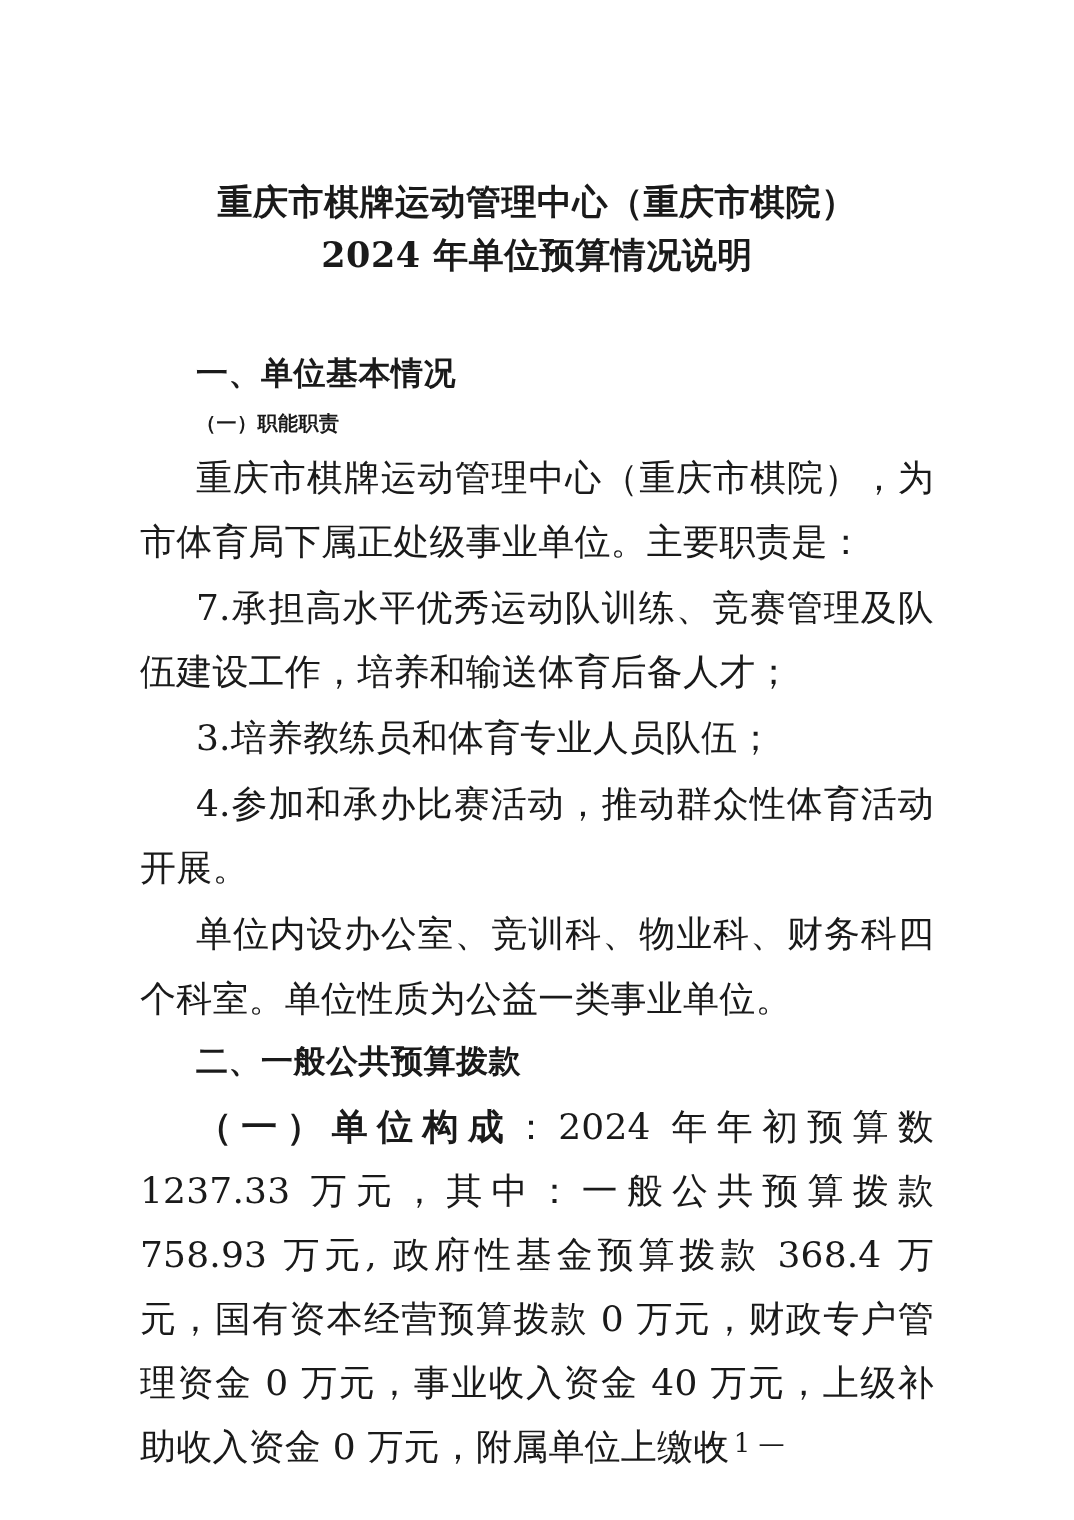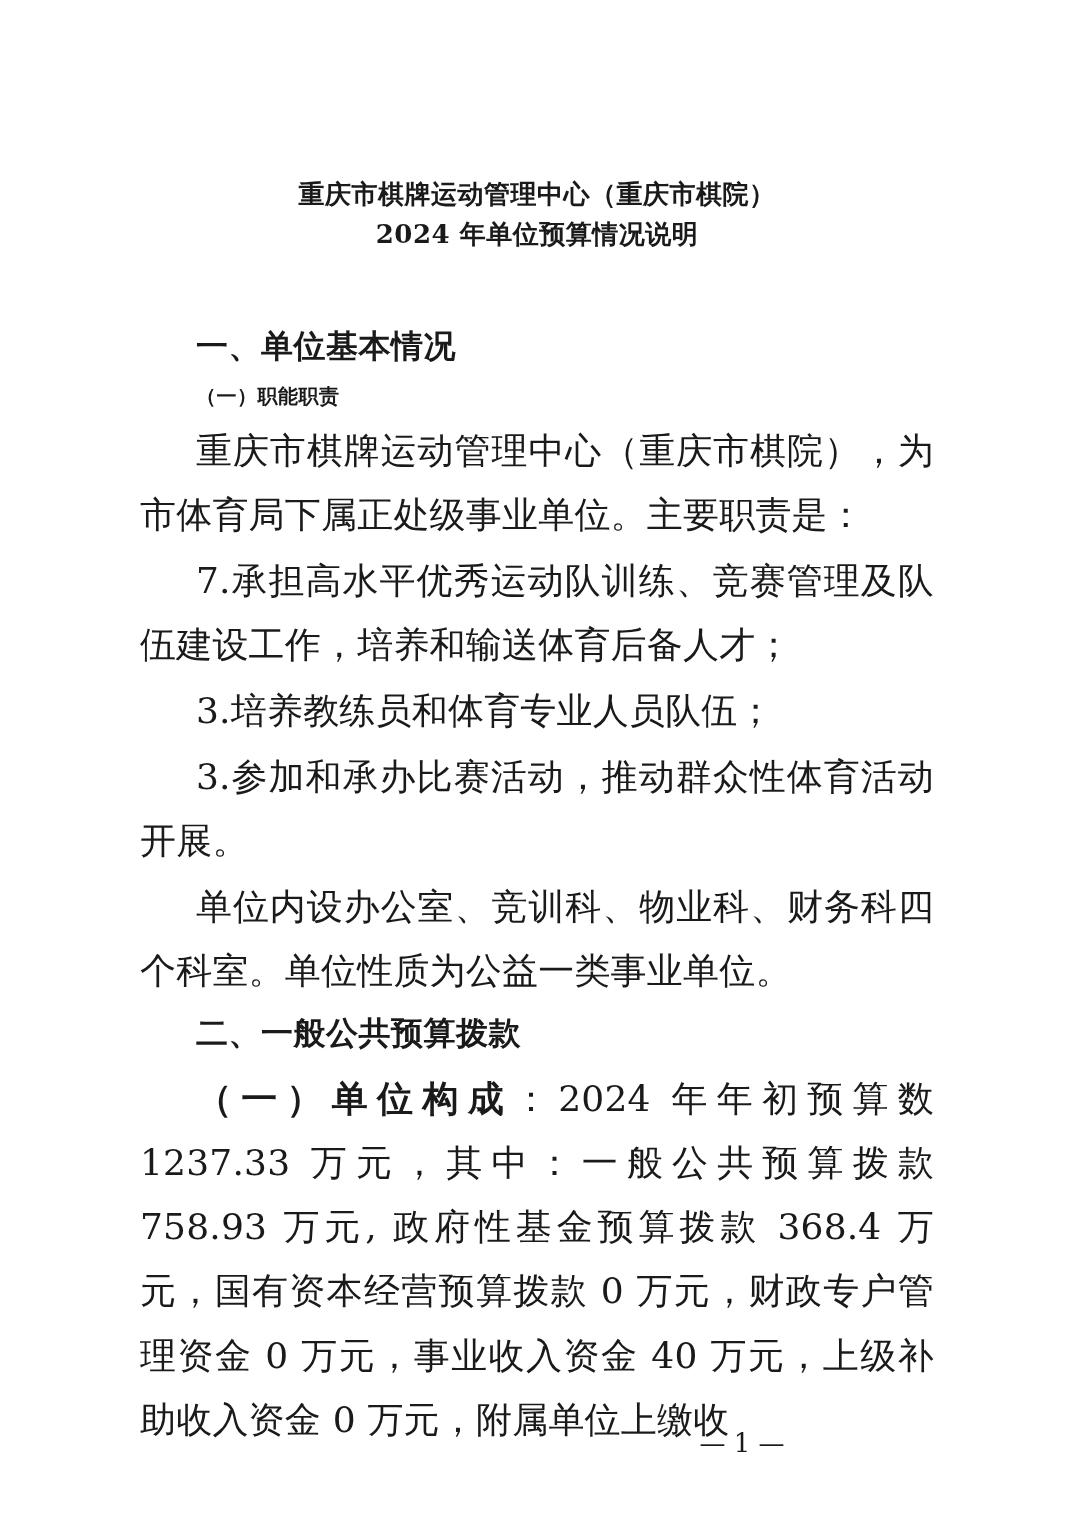--- a/index.html
+++ b/index.html
@@ -18,21 +18,21 @@
   .page {
     width: 1074px;
     height: 1520px;
     box-sizing: border-box;
     padding: 175px 140px 60px 140px;
     position: relative;
   }
   .doc-title {
     text-align: center;
     font-weight: bold;
-    font-size: 26px;
+    font-size: 35px;
     line-height: 1.52;
     letter-spacing: 0.5px;
     margin: 0 0 64px 0;
     font-family: "DejaVu Serif", "Liberation Serif", serif;
   }
   .doc-title .line {
     display: block;
     white-space: nowrap;
   }
   .h1 {
@@ -91,21 +91,21 @@
 
   <h3 class="h2">（一）职能职责</h3>
 
   <p class="body">重庆市棋牌运动管理中心（重庆市棋院），为市体育局下属正处级事业单位。主要职责是：</p>
 
 
   <p class="body">7.承担高水平优秀运动队训练、竞赛管理及队伍建设工作，培养和输送体育后备人才；</p>
 
   <p class="body">3.培养教练员和体育专业人员队伍；</p>
 
-  <p class="body">3.参加和承办比赛活动，推动群众性体育活动开展。</p>
+  <p class="body">4.参加和承办比赛活动，推动群众性体育活动开展。</p>
 
 
   <p class="body">单位内设办公室、竞训科、物业科、财务科四个科室。单位性质为公益一类事业单位。</p>
 
   <h2 class="h1">二、一般公共预算拨款</h2>
 
   <p class="body"><span class="bold">（一）单位构成</span><span>：2024 年年初预算数 1237.33 万元，其中：一般公共预算拨款 758.93 万元, 政府性基金预算拨款 368.4 万元，国有资本经营预算拨款 0 万元，财政专户管理资金 0 万元，事业收入资金 40 万元，上级补助收入资金 0 万元，附属单位上缴收</span></p>
 
   <div class="footer-pageno">— 1 —</div>
 

